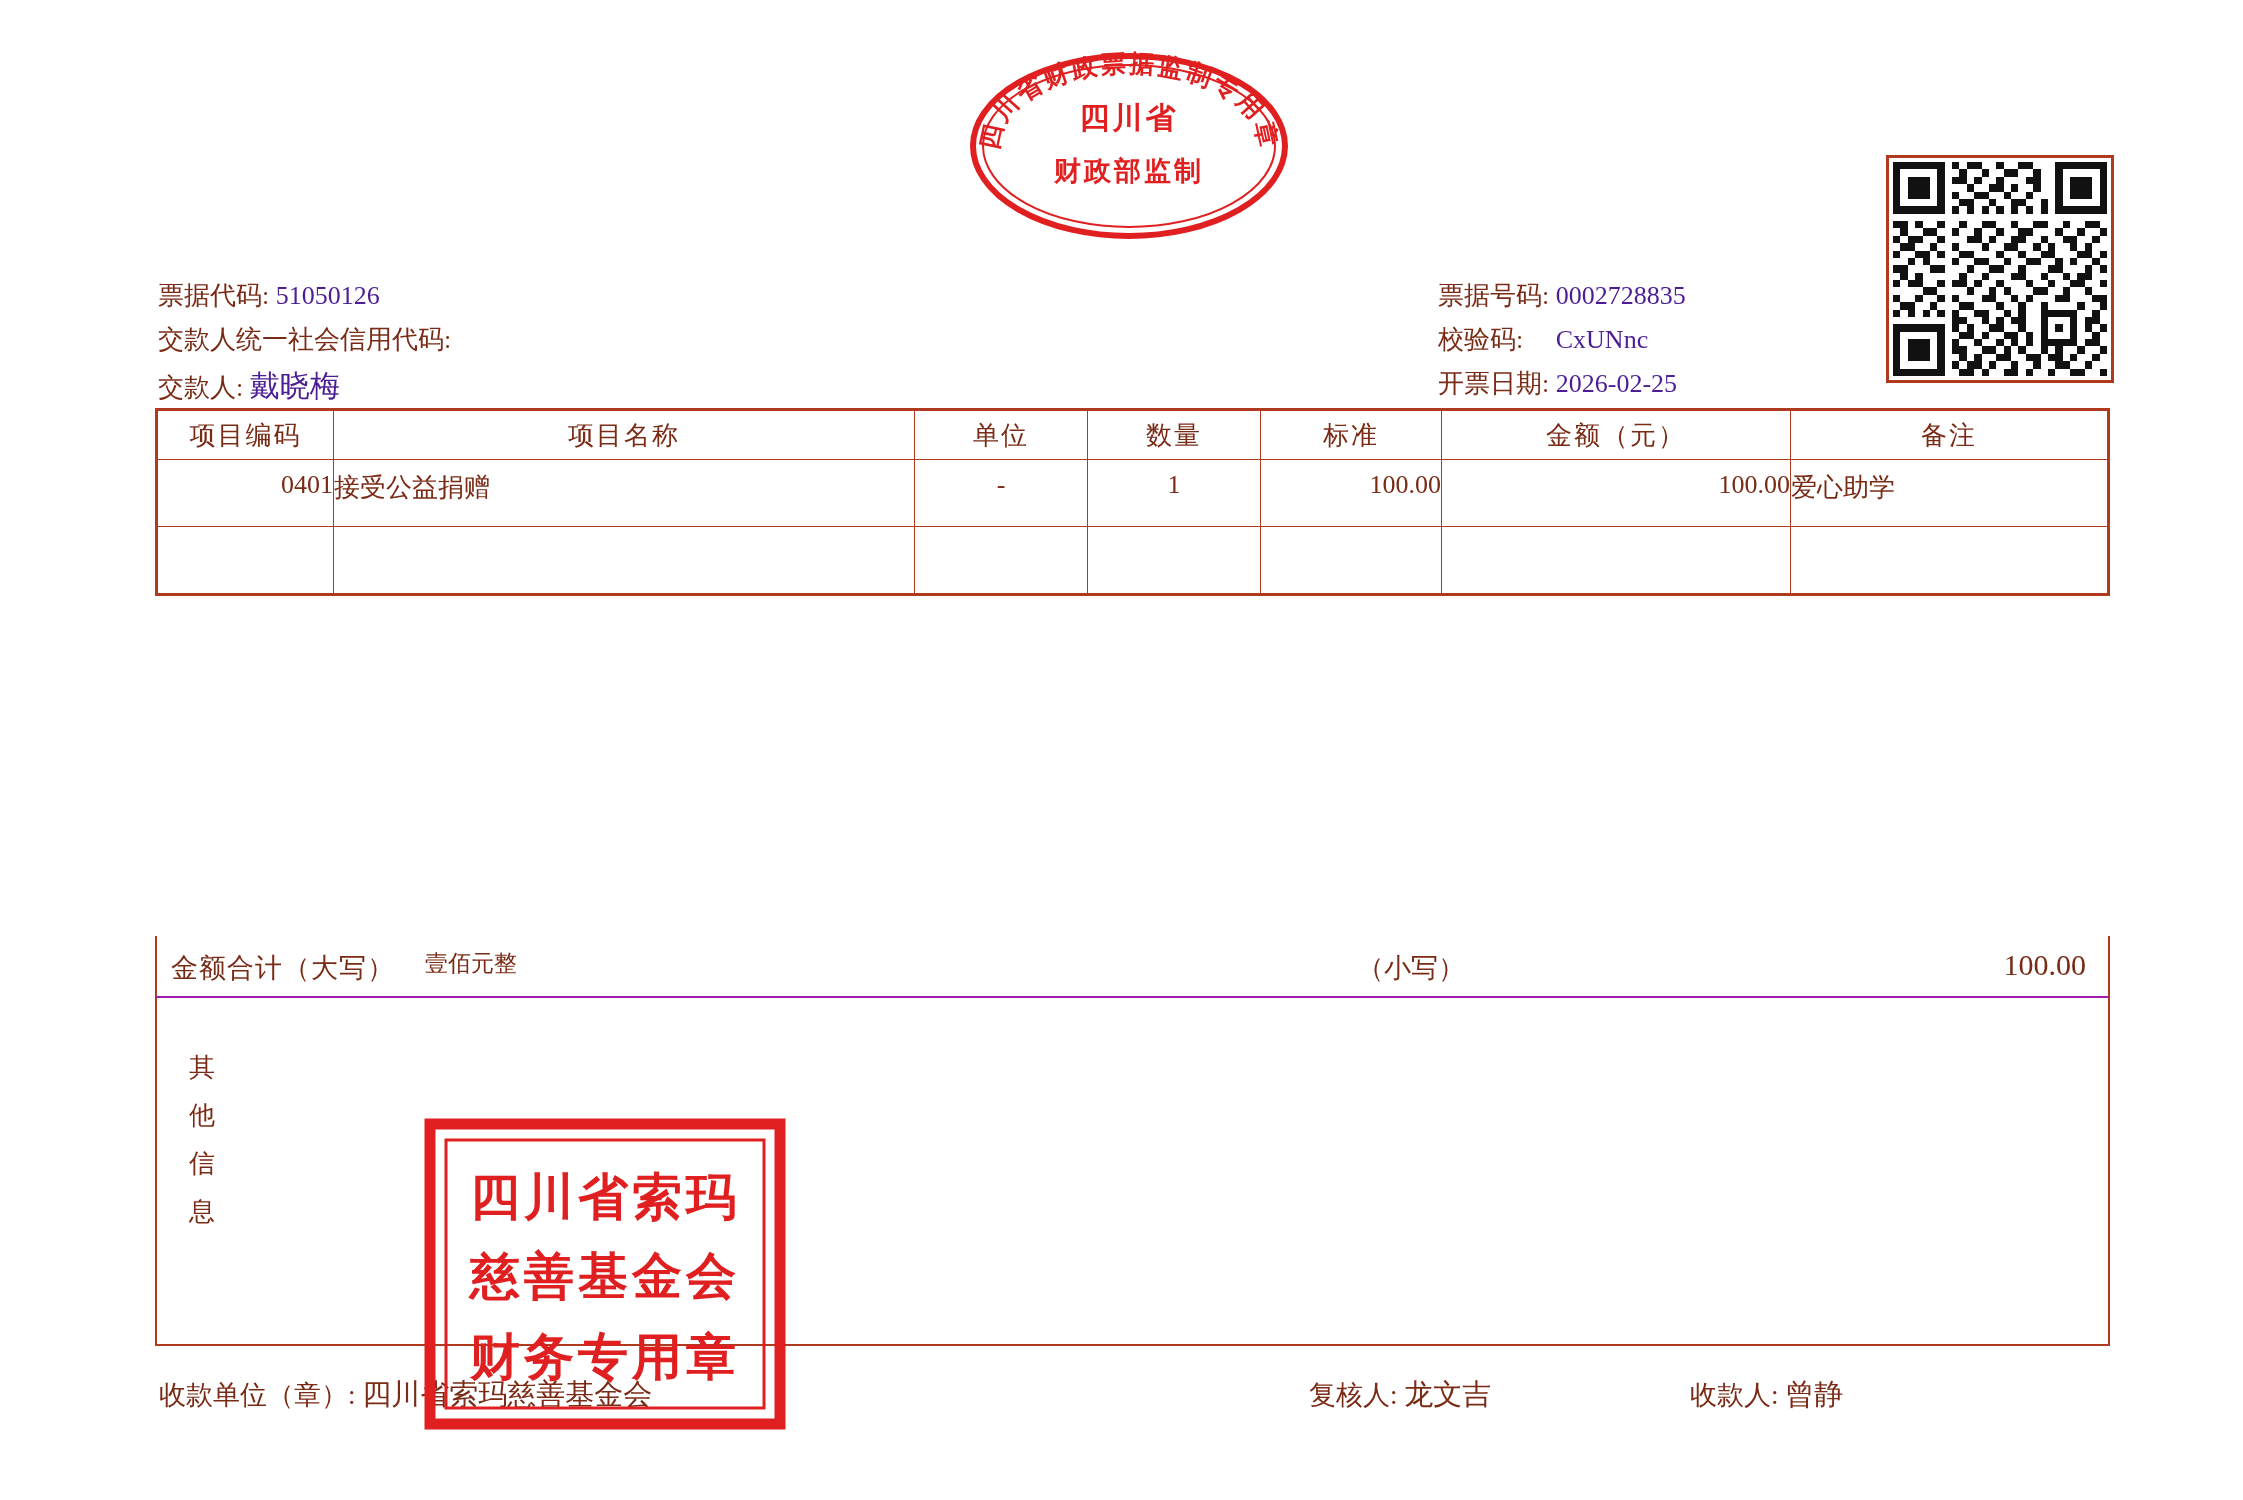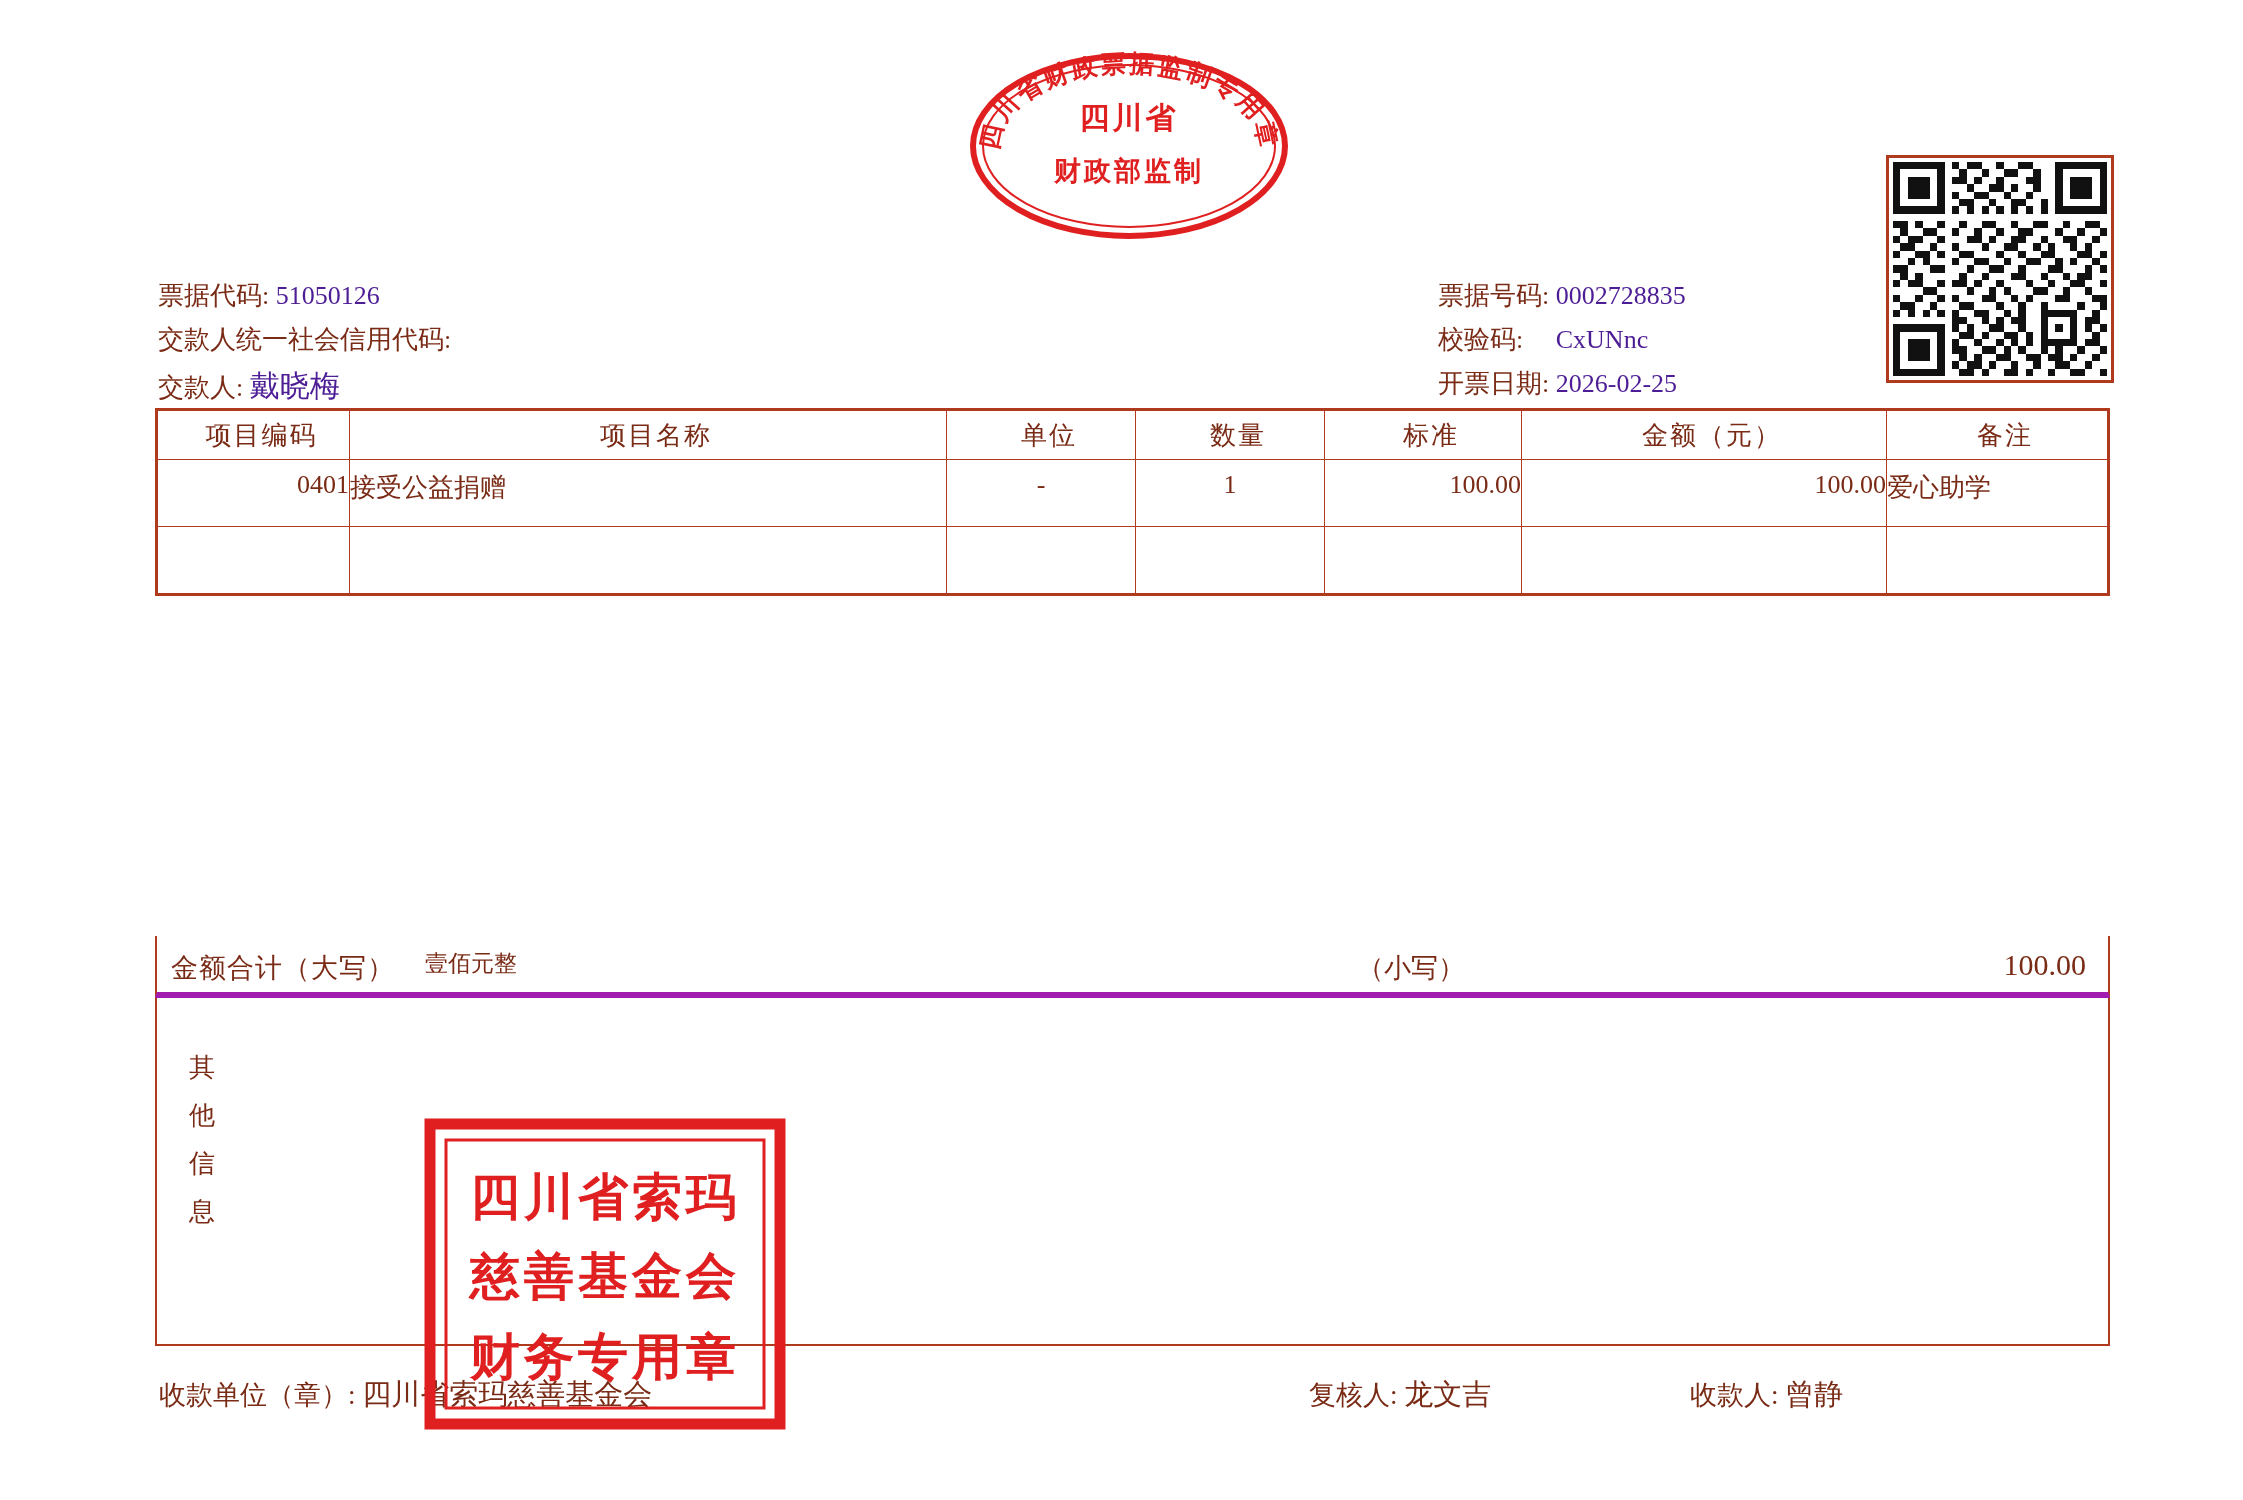--- a/index.html
+++ b/index.html
@@ -92,21 +92,20 @@
   table.items th, table.items td {
     border: 1px solid #b03a1e;
     padding: 0;
     font-weight: normal;
   }
   table.items thead th {
     height: 48px;
     text-align: center;
     font-size: 26px;
     letter-spacing: 2px;
-    padding-left: 16px;
   }
   table.items tbody td {
     height: 56px;
     vertical-align: top;
     padding-top: 10px;
   }
   .c-code   { width: 175px; text-align: right;   padding-left: 14px; }
   .c-name   { width: 580px; text-align: left;   padding-left: 30px; }
   .c-unit   { width: 172px; text-align: center; }
   .c-qty    { width: 172px; text-align: center; }
@@ -118,21 +117,21 @@
 
   
   .total-row {
     position: absolute;
     left: 155px;
     top: 936px;
     width: 1955px;
     height: 62px;
     border-left: 2px solid #b03a1e;
     border-right: 2px solid #b03a1e;
-    border-bottom: 6px solid #a21caf;
+    border-bottom: 2px solid #a21caf;
     box-sizing: border-box;
     font-size: 27px;
     color: #7a2b16;
   }
   .total-label {
     position: absolute;
     left: 14px; top: 14px;
     letter-spacing: 1px;
   }
   .total-cn {

